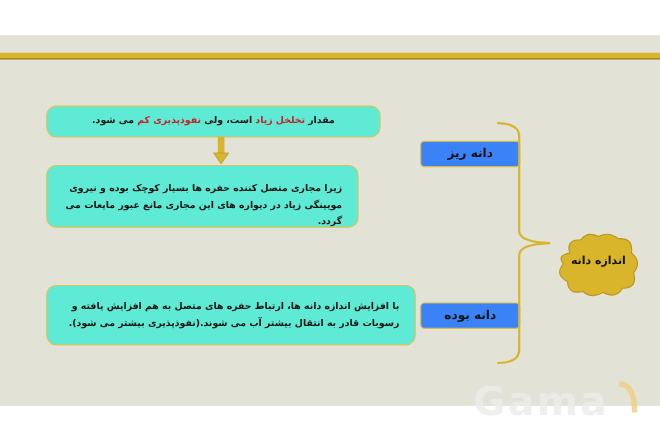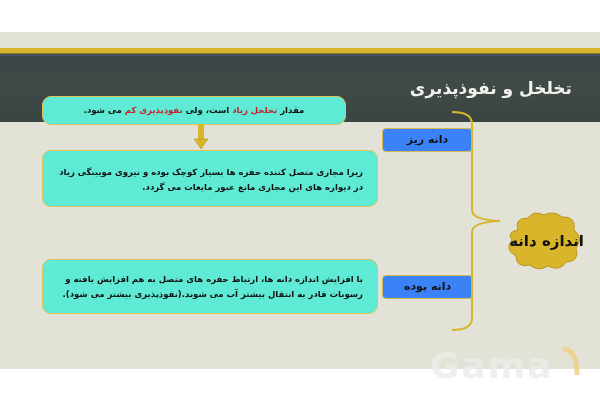--- a/index.html
+++ b/index.html
@@ -23,54 +23,51 @@
     .title {
       position: absolute; right: 28px; top: 22px; color: #f2f2ec;
       font-size: 17px; font-weight: bold; direction: rtl;
     }
     .box {
       position: absolute; background: #5eead4; border: 1.5px solid #d8c45a;
       border-radius: 9px; box-sizing: border-box; direction: rtl;
       color: #111; font-weight: bold;
     }
     .box1 { left: 42px; top: 96px; width: 304px; height: 29px; font-size: 8.5px; text-align: center; line-height: 27px; }
-    .box2 { left: 42px; top: 150px; width: 336px; height: 57px; font-size: 8.5px; padding: 14px 14px 0 10px; line-height: 15px; text-align: right; }
+    .box2 { left: 42px; top: 150px; width: 284px; height: 57px; font-size: 8.5px; padding: 14px 14px 0 10px; line-height: 15px; text-align: right; }
     .box3 { left: 42px; top: 259px; width: 336px; height: 55px; font-size: 8.5px; padding: 12px 14px 4px 10px; line-height: 15px; text-align: right; }
     .red { color: #c8202a; }
     .arrow {
       position: absolute; left: 194px; top: 124px; width: 14px; height: 26px;
     }
     .tag {
       position: absolute; background: #3b82f6; border: 1px solid #d6bb4a; border-radius: 4px;
       box-sizing: border-box; text-align: center; font-weight: bold; font-size: 11px; direction: rtl;
       color: #111;
     }
     .tag1 { left: 382px; top: 128px; width: 91px; height: 24px; line-height: 22px; }
     .tag2 { left: 382px; top: 275px; width: 91px; height: 24px; line-height: 22px; }
     .brace { position: absolute; left: 450px; top: 110px; width: 60px; height: 222px; }
     .cloud { position: absolute; left: 504px; top: 210px; width: 80px; height: 62px; }
     .cloud-label {
-      position: absolute; left: 504px; top: 232px; width: 80px; 
-      font-size: 15px; font-weight: bold; direction: rtl; color: #111;
+      position: absolute; left: 504px; top: 232px; width: 80px; text-align: center;
+      font-size: 10px; font-weight: bold; direction: rtl; color: #111;
     }
     .watermark {
       position: absolute; left: 430px; top: 345px; width: 160px; height: 45px;
       color: #ececec; font-size: 36px; font-weight: bold; letter-spacing: 2px;
       font-family: "DejaVu Sans", sans-serif; opacity: 0.8;
     }
     .wm-accent { position: absolute; left: 561px; top: 345px; width: 20px; height: 35px; }
   </style>
 </head>
 <body>
 
 <div class="slide">
   <div class="gold-line"></div>
-  <div class="header-band">
-    <div class="title">تخلخل و نفوذپذیری</div>
-  </div>
 </div>
 
 <div class="box box1">
   <span>مقدار </span><span class="red">تخلخل زیاد</span><span> است، ولی </span><span class="red">نفوذپذیری کم</span><span> می شود.</span>
 </div>
 
 <svg class="arrow" viewBox="0 0 14 26">
   <rect x="4" y="0" width="6" height="16" fill="#d9b52c"></rect>
   <polygon points="0,15 14,15 7,25" fill="#d9b52c" stroke="#a88a1c" stroke-width="0.5"></polygon>
 </svg>

